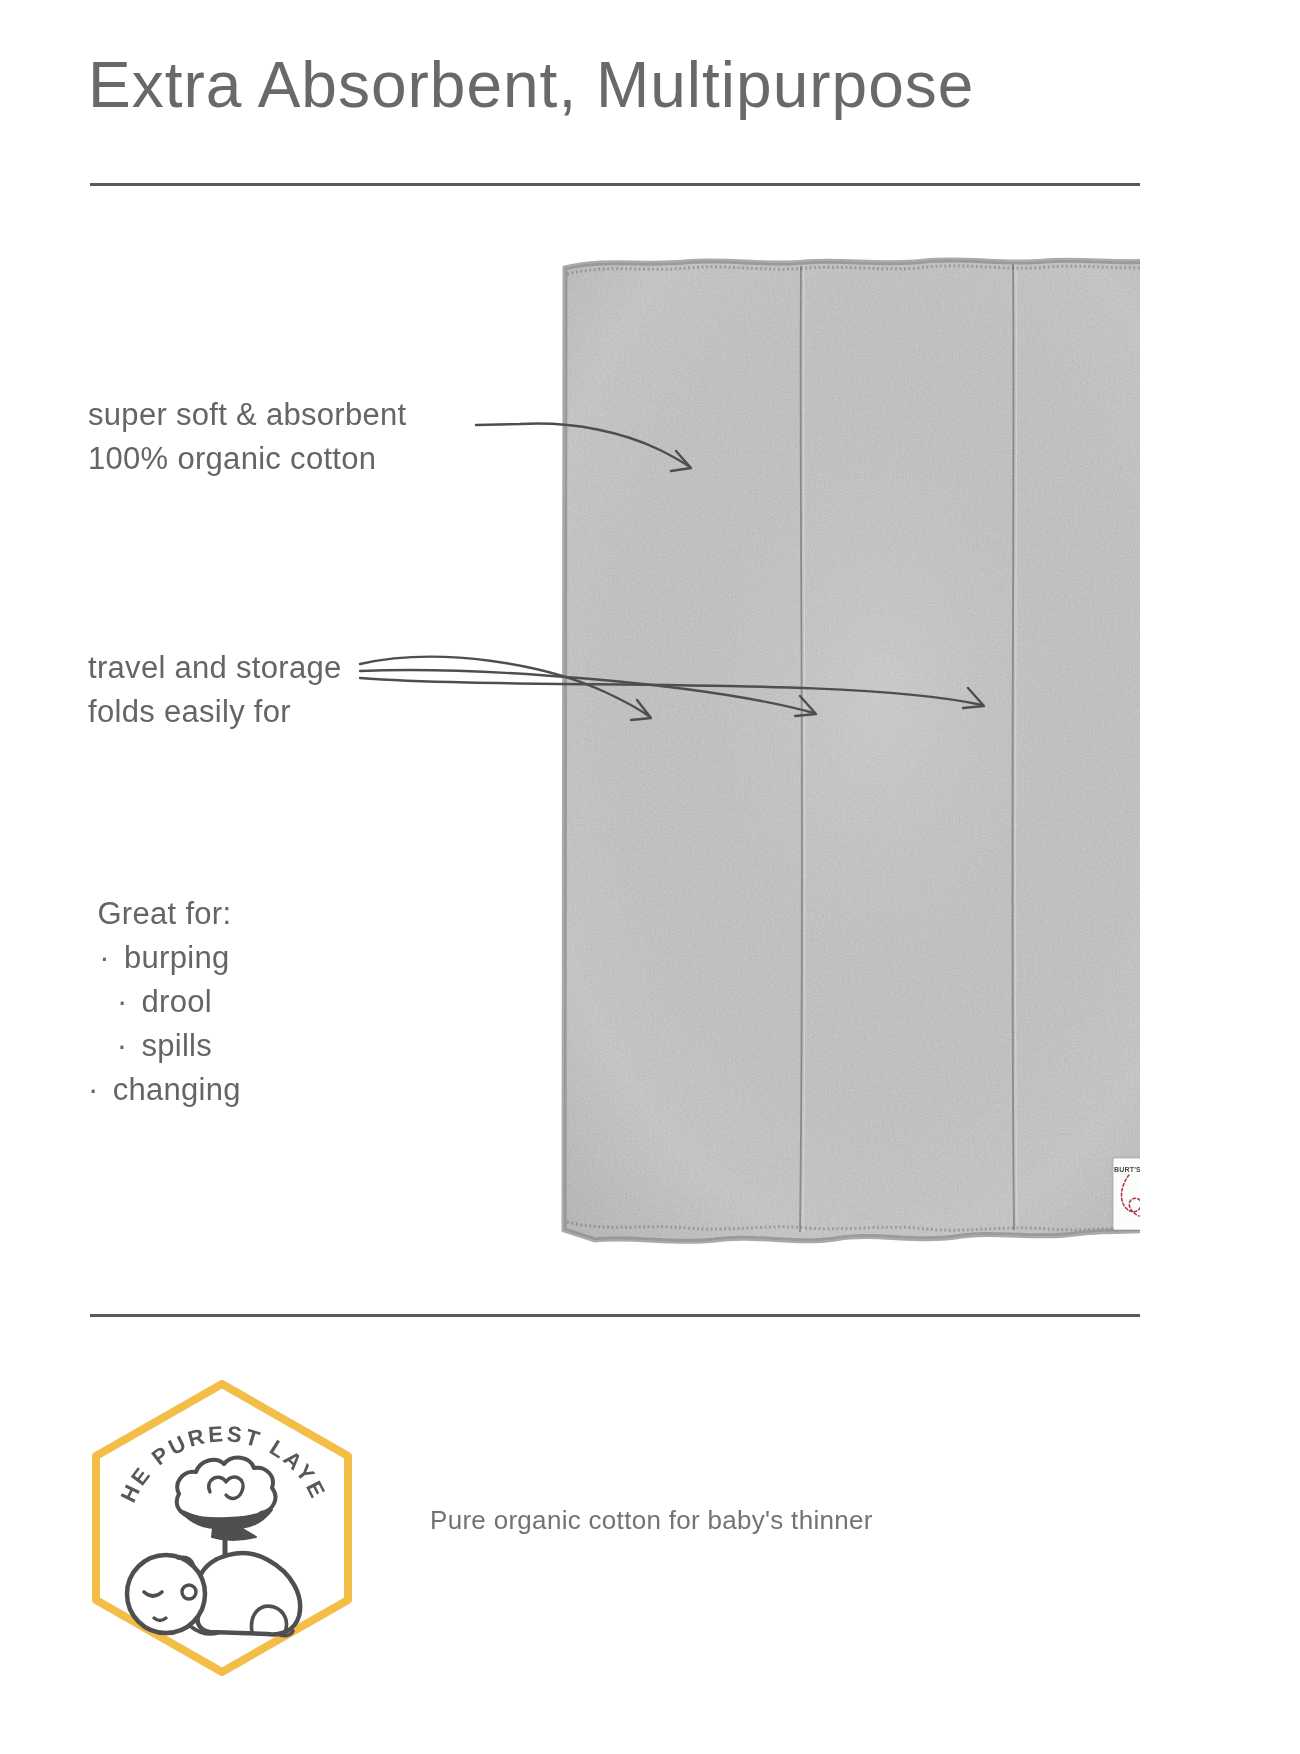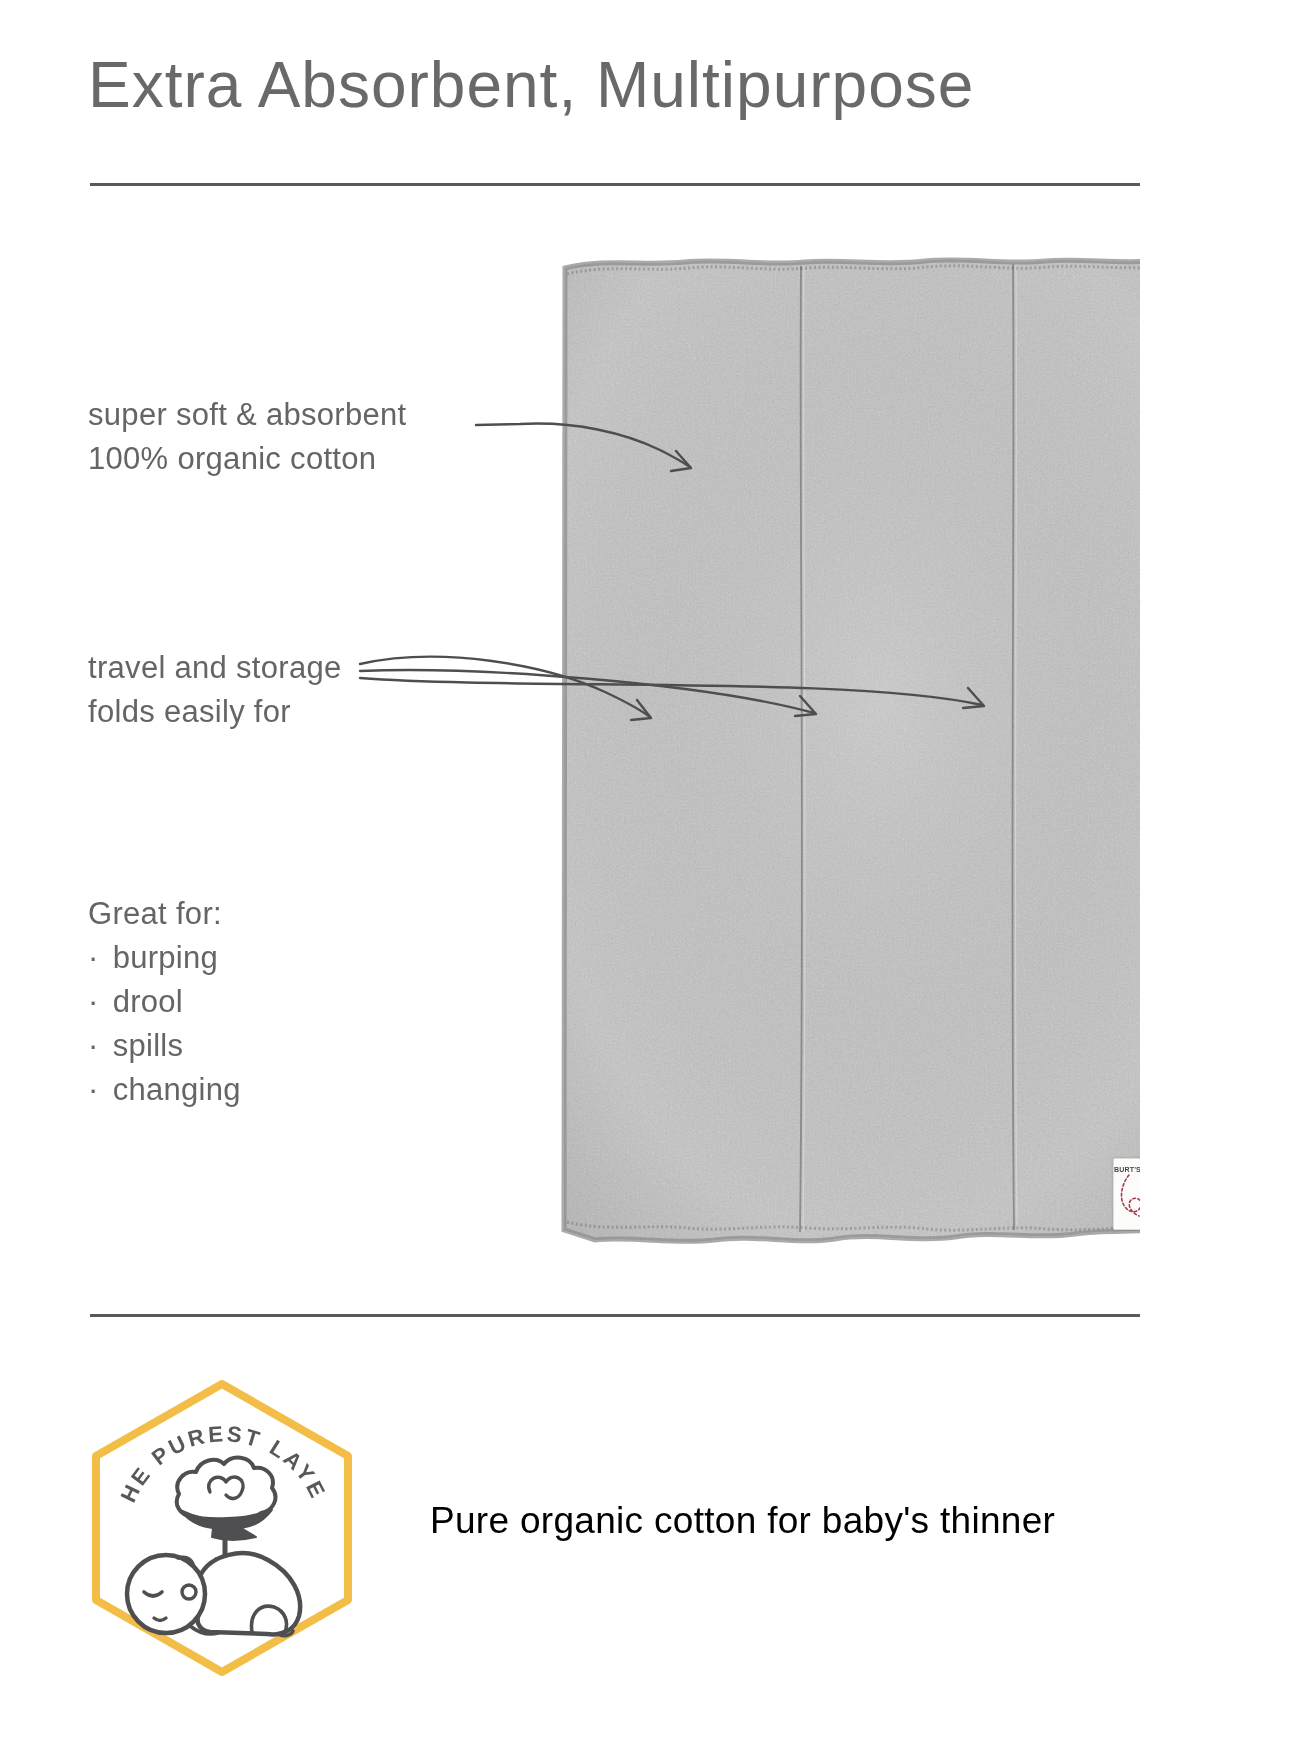--- a/index.html
+++ b/index.html
@@ -14,42 +14,42 @@
   .rule { position:absolute; left:90px; width:1132px; height:3px; background:#59595B; }
   .rule-top { top:183px; }
   .rule-bottom { top:1314px; }
 
   .callout {
     position:absolute; left:88px; color:#656567;
     font-size:31px; line-height:44px; letter-spacing:0.3px;
   }
   .callout-1 { top:365px;margin-top:28px; }
   .callout-2 { top:646px; }
-  .callout-3 { top:892px; }
+  .callout-3 { top:892px;text-align:center; }
   .bullet { display:inline-block; margin-right:14px; }
 
   .cloth { position:absolute; left:555px; top:250px; width:650px; height:1000px; }
 
   .brand-tag {
     position:absolute; left:1113px; top:1158px; width:76px; height:70px;
     background:#fcfcfb; border:1px solid #dcdcd8; border-radius:2px;
     box-shadow:0 0 3px rgba(0,0,0,0.18); overflow:hidden;
   }
   .brand-tag-label {
     font-size:7px; font-weight:bold; letter-spacing:0.2px; color:#46464a;
     text-align:center; padding-top:7px; white-space:nowrap;
   }
 
   .arrows { position:absolute; left:0; top:0; width:1300px; height:1754px; pointer-events:none; }
 
   .badge { position:absolute; left:92px; top:1380px; width:260px; height:296px; }
 
   .caption {
     position:absolute; left:430px; top:1492px;
-    font-size:37px; line-height:57px; color:#000000; letter-spacing:0.3px;
+    font-size:26px; line-height:57px; color:#737373; letter-spacing:0.3px;
   }
 </style>
 </head>
 <body>
 
 <div class="canvas">
 
   <div class="title">Extra Absorbent, Multipurpose</div>
 
   <div class="rule rule-top"></div>

